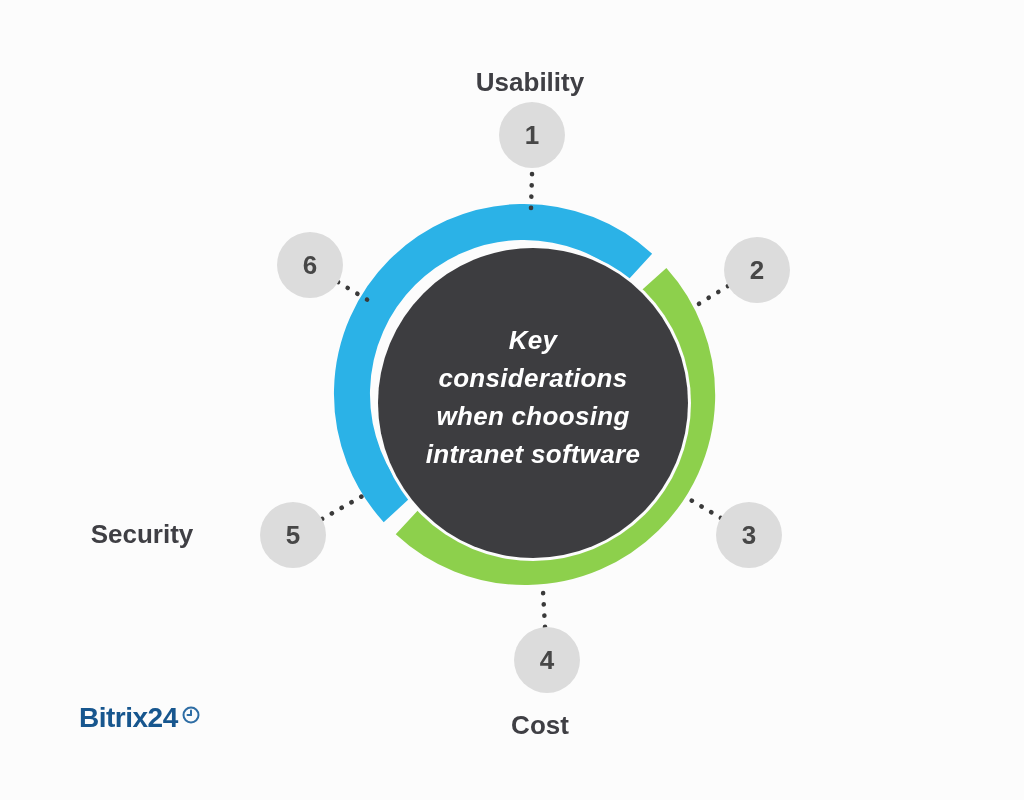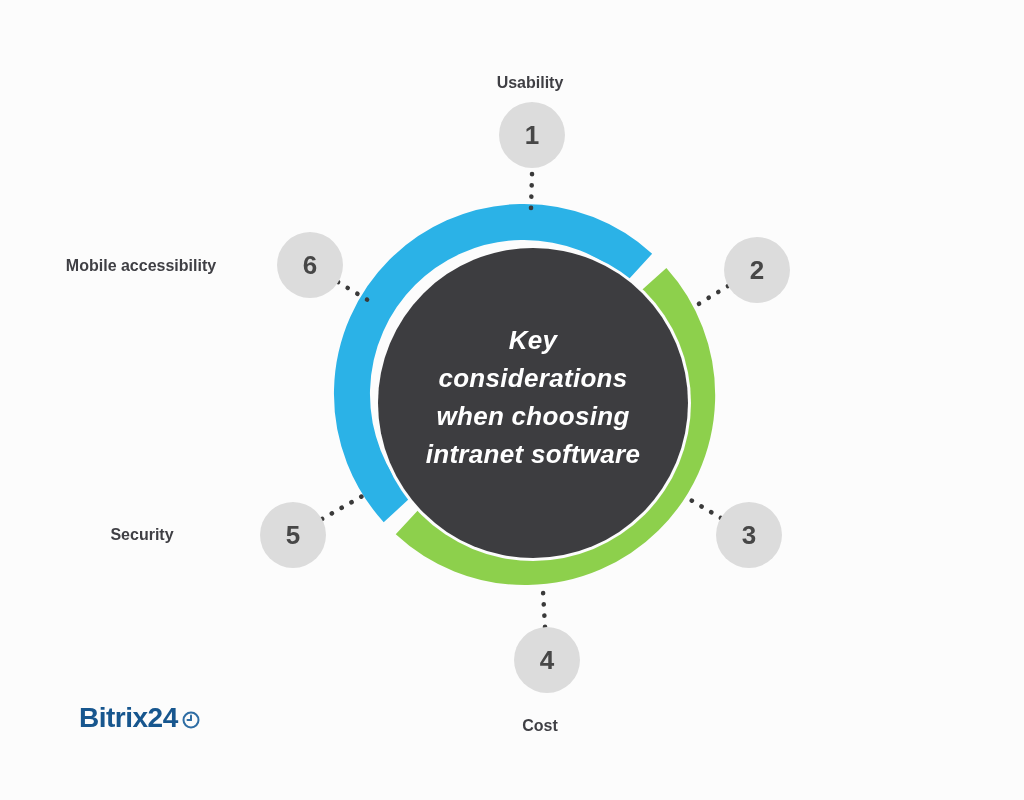--- a/index.html
+++ b/index.html
@@ -78,32 +78,32 @@
     align-items:center;
     justify-content:center;
     color:var(--number-color);
     font-size:26px;
     font-weight:bold;
   }
   .step-label{
     position:absolute;
     transform:translate(-50%,-50%);
     color:var(--label-color);
-    font-size:16px;
+    font-size:26px;
     font-weight:bold;
     text-align:center;
     line-height:31px;
     white-space:nowrap;
   }
   .step-label.wrap{white-space:normal;width:200px;}
   .logo{
     position:absolute;
     left:79px; top:703px;
     display:flex;
-    align-items:center;
+    align-items:flex-start;
     gap:4px;
   }
   .logo-text{
     color:var(--logo-blue);
     font-size:28px;
     font-weight:bold;
     letter-spacing:-0.5px;
     line-height:30px;
   }
   .clock-icon-svg{
@@ -164,21 +164,20 @@
   <div class="step-circle" style="left:293px;top:535px;">
     <span>5</span>
   </div>
   <div class="step-circle" style="left:310px;top:265px;">
     <span>6</span>
   </div>
 
   <div class="step-label" style="left:530px;top:82px;">Usability</div>
   <div class="step-label" style="left:540px;top:725px;text-align:center;">Cost</div>
   <div class="step-label" style="left:142px;top:534px;">Security</div>
-  <div class="step-label wrap" style="left:141px;top:265px;">Mobile accessibility</div>
 
   <div class="logo">
     <span class="logo-text">Bitrix24</span>
     <svg class="clock-icon-svg" viewBox="0 0 18 18" xmlns="http://www.w3.org/2000/svg">
       <circle cx="9" cy="9" r="7.5"></circle>
       <line x1="9" y1="9" x2="9" y2="4.5"></line>
       <line x1="9" y1="9" x2="5.5" y2="9"></line>
     </svg>
   </div>
 

